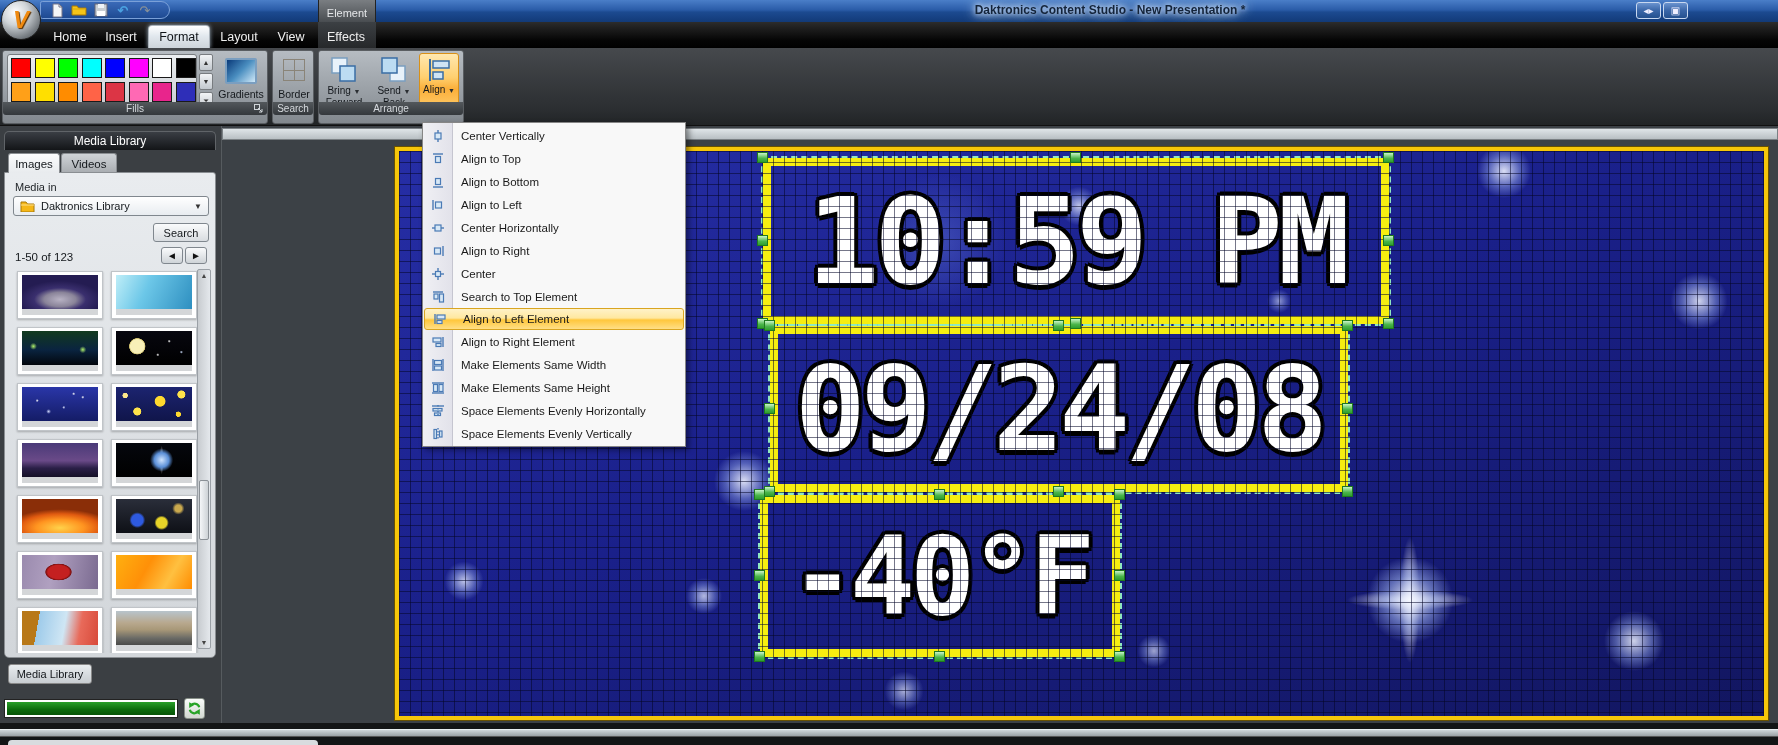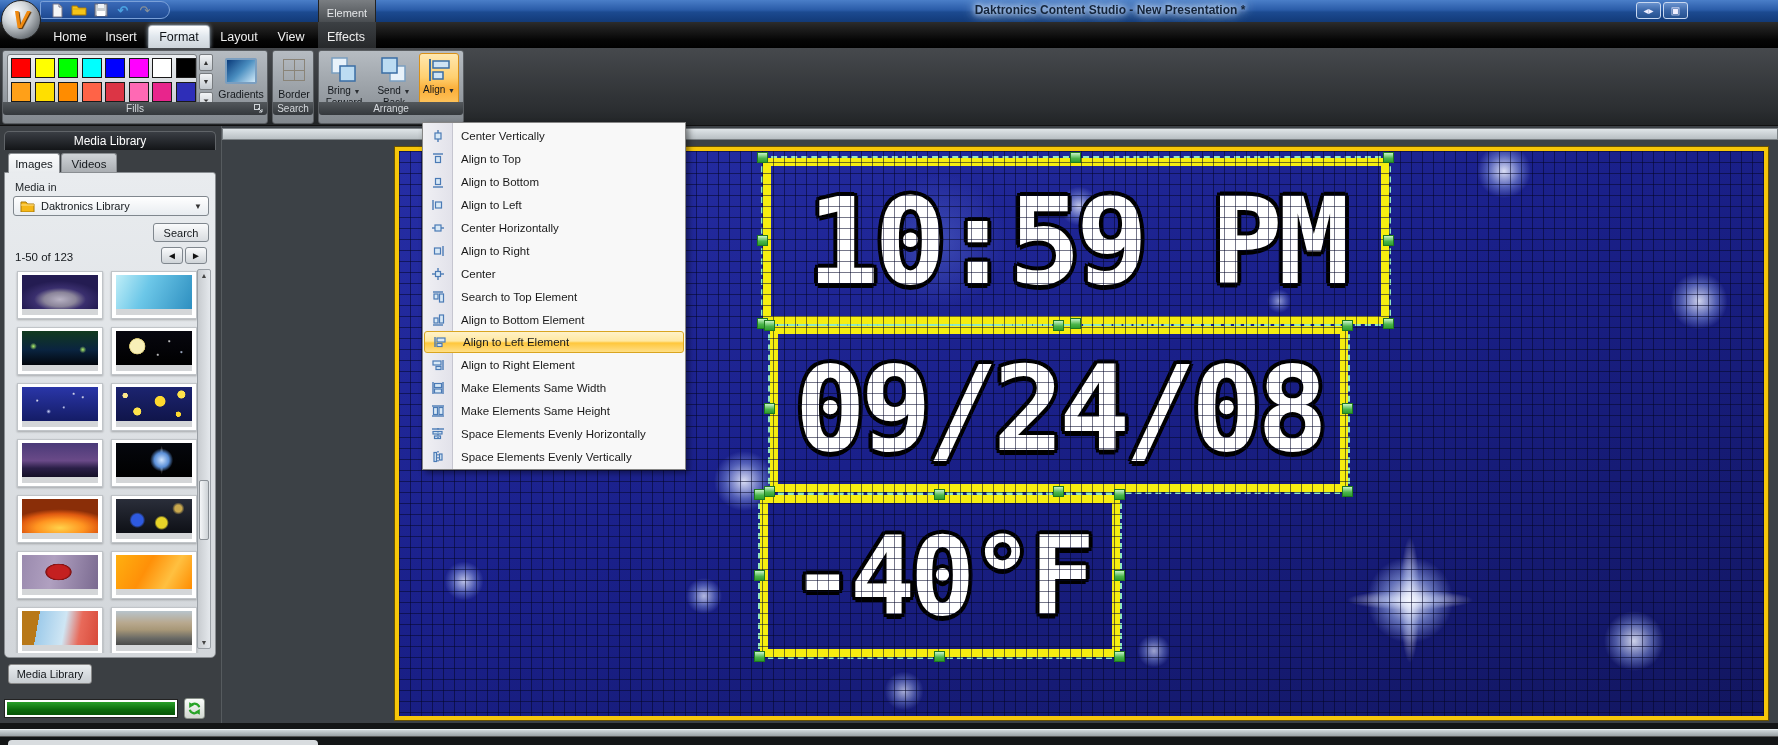--- a/index.html
+++ b/index.html
@@ -510,30 +510,20 @@
       <div class="menu-item">
         <span class="mi-icon">
           <svg width="14" height="14">
             <line x1="2" y1="2" x2="12" y2="2" stroke="#4a7ab5" stroke-width="1.4" fill="none"></line>
             <rect x="3" y="4" width="4" height="5" fill="#d8e8f6" stroke="#4a7ab5" stroke-width="1.2"></rect>
             <rect x="8.5" y="4" width="4" height="8" fill="#d8e8f6" stroke="#4a7ab5" stroke-width="1.2"></rect>
           </svg>
         </span>
         <span class="mi-label">Search to Top Element</span>
       </div>
-      <div class="menu-item">
-        <span class="mi-icon">
-          <svg width="14" height="14">
-            <line x1="2" y1="12" x2="12" y2="12" stroke="#4a7ab5" stroke-width="1.4" fill="none"></line>
-            <rect x="3" y="5" width="4" height="5" fill="#d8e8f6" stroke="#4a7ab5" stroke-width="1.2"></rect>
-            <rect x="8.5" y="2" width="4" height="8" fill="#d8e8f6" stroke="#4a7ab5" stroke-width="1.2"></rect>
-          </svg>
-        </span>
-        <span class="mi-label">Align to Bottom Element</span>
-      </div>
       <div class="menu-item hl">
         <span class="mi-icon">
           <svg width="14" height="14">
             <line x1="2" y1="2" x2="2" y2="12" stroke="#4a7ab5" stroke-width="1.4" fill="none"></line>
             <rect x="4" y="3" width="8" height="4" fill="#d8e8f6" stroke="#4a7ab5" stroke-width="1.2"></rect>
             <rect x="4" y="8.5" width="5" height="3" fill="#d8e8f6" stroke="#4a7ab5" stroke-width="1.2"></rect>
           </svg>
         </span>
         <span class="mi-label">Align to Left Element</span>
       </div>

